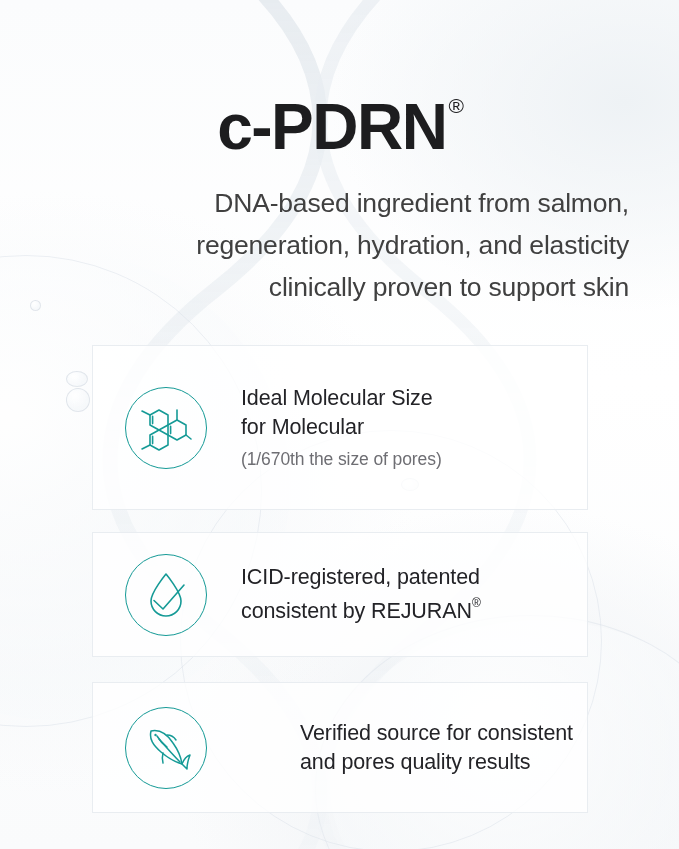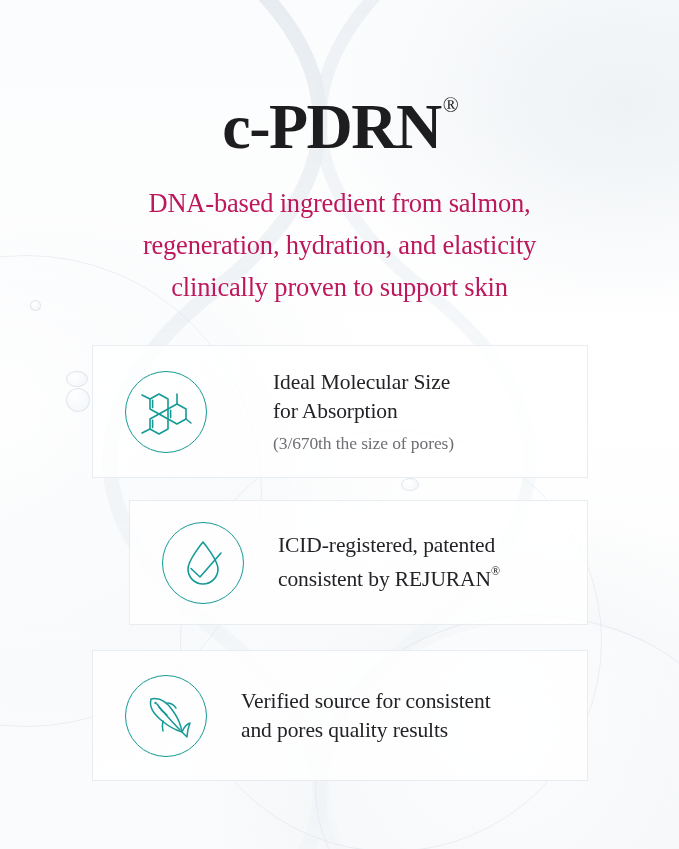--- a/index.html
+++ b/index.html
@@ -9,21 +9,20 @@
   }
   body {
     font-family: "Liberation Sans", sans-serif;
   }
   #page {
     position: relative;
     width: 679px;
     height: 849px;
     overflow: hidden;
     background: #ffffff;
-    font-family: Liberation Serif, serif;
   }
 
   
   .bg-layer {
     position: absolute;
     inset: 0;
     overflow: hidden;
     pointer-events: none;
   }
   .bg-wash {
@@ -89,47 +88,47 @@
     top: -14px;
     left: 2px;
     letter-spacing: 0;
   }
 
   .subtitle {
     position: absolute;
     top: 182px;
     left: 50px;
     right: 50px;
-    text-align: center;
+    text-align: right;
     font-size: 26.5px;
     line-height: 42px;
-    color: #be185d;
+    color: #404040;
     font-weight: 400;
     letter-spacing: -.2px;
   }
   .subtitle .ln { display: block; }
 
   .cards {
     position: absolute;
     top: 345px;
     left: 92px;
     width: 496px;
   }
   .card {
     position: relative;
     display: flex;
     align-items: center;
     background: rgba(255,255,255,.80);
     border: 1px solid rgba(232,236,240,.95);
     box-sizing: border-box;
     padding: 0 0 0 32px;
   }
-  .card.c1 { height: 133px; margin-bottom: 22px; gap: 32px; }
-  .card.c2 { height: 125px; margin-bottom: 25px; margin-left: 37px; }
-  .card.c3 { height: 131px; }
+  .card.c1 { height: 165px; margin-bottom: 22px; }
+  .card.c2 { height: 125px; margin-bottom: 25px; }
+  .card.c3 { height: 131px; justify-content: space-between; }
 
   .icon-circle {
     flex: 0 0 auto;
     width: 80px;
     height: 80px;
     border-radius: 50%;
     border: 1.4px solid #159a96;
     display: flex;
     align-items: center;
     justify-content: center;
@@ -258,23 +257,23 @@
 
             <line x1="11" y1="14" x2="3" y2="10"></line>
             <line x1="11" y1="44" x2="3" y2="48"></line>
             <line x1="38" y1="9" x2="38" y2="19"></line>
             <line x1="47" y1="34" x2="52" y2="38"></line>
           </svg>
         </div>
         <div class="card-text">
           <div class="card-title">
             <span class="ln">Ideal Molecular Size</span>
-            <span class="ln">for Absorption</span>
+            <span class="ln">for Molecular</span>
           </div>
-          <div class="card-sub">(3/670th the size of pores)</div>
+          <div class="card-sub">(1/670th the size of pores)</div>
         </div>
       </div>
 
       <div class="card c2">
         <div class="icon-circle">
           <svg width="52" height="52" viewBox="0 0 52 52" fill="none" stroke="#159a96" stroke-width="1.6" stroke-linecap="round" stroke-linejoin="round">
 
             <path d="M26 5 C 26 5, 41 23, 41 32 A 15 15 0 0 1 11 32 C 11 23, 26 5, 26 5 Z"></path>
 
             <path d="M14 31.5 L 23 40 L 44 16"></path>

